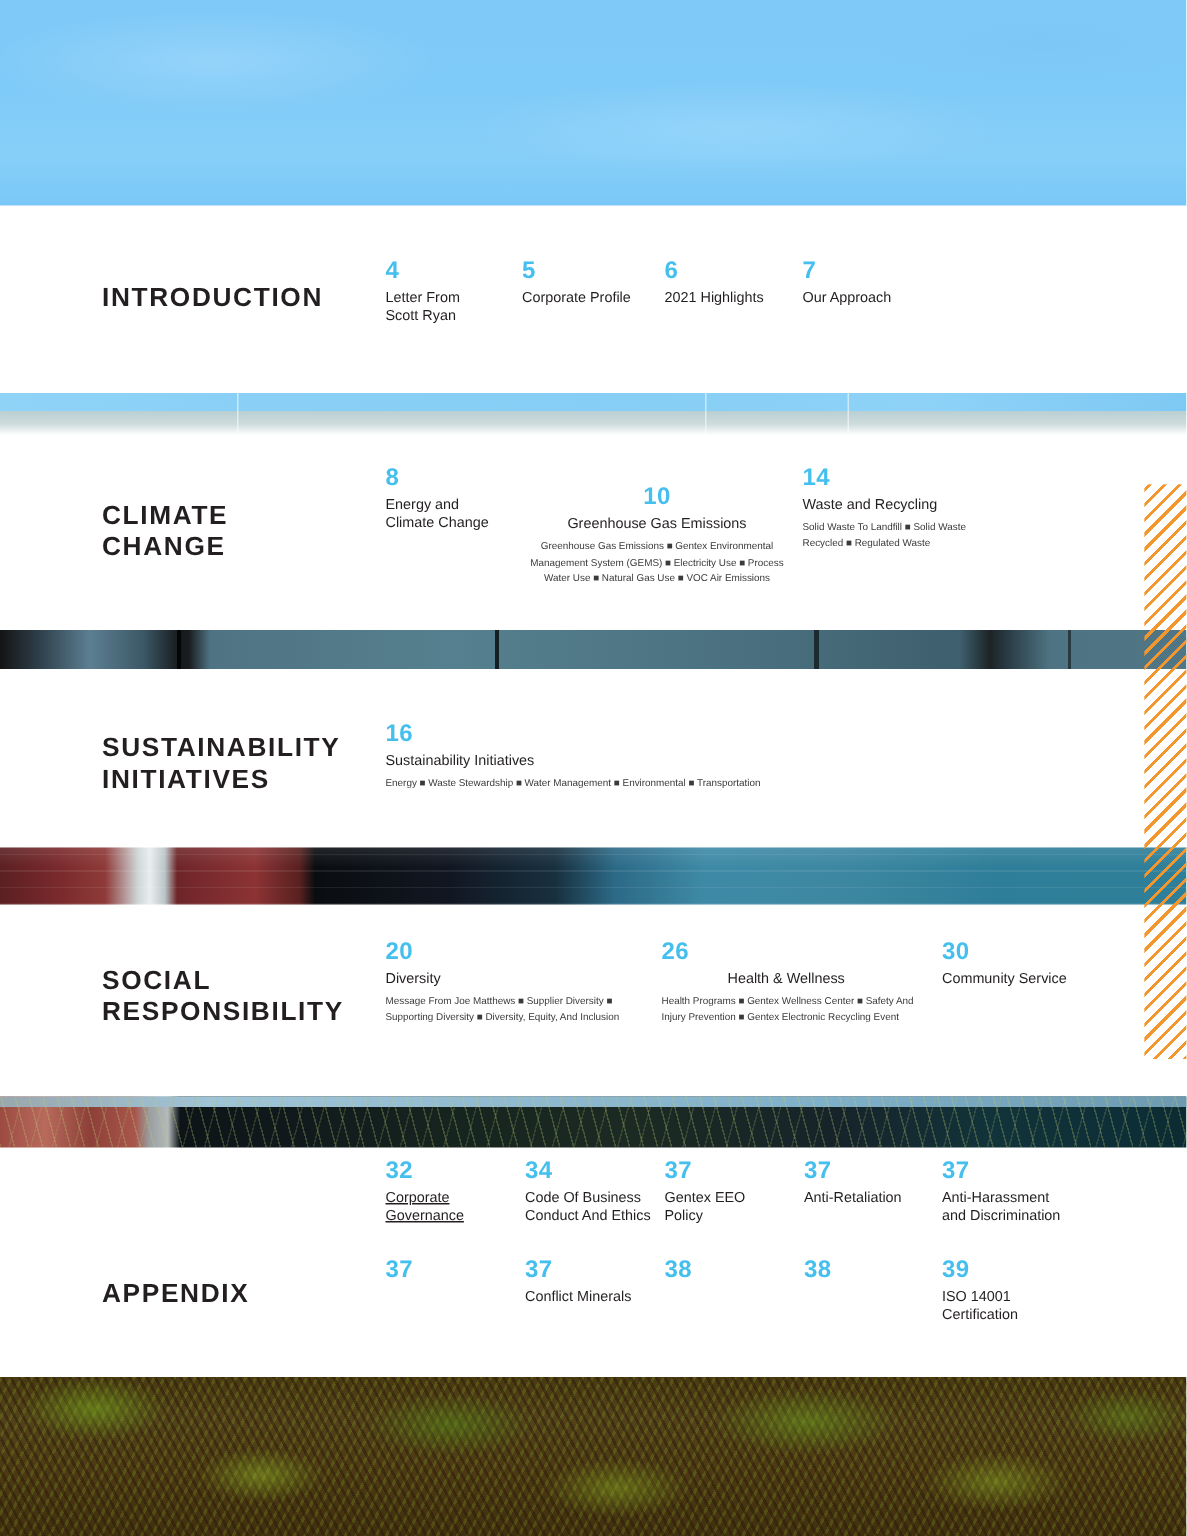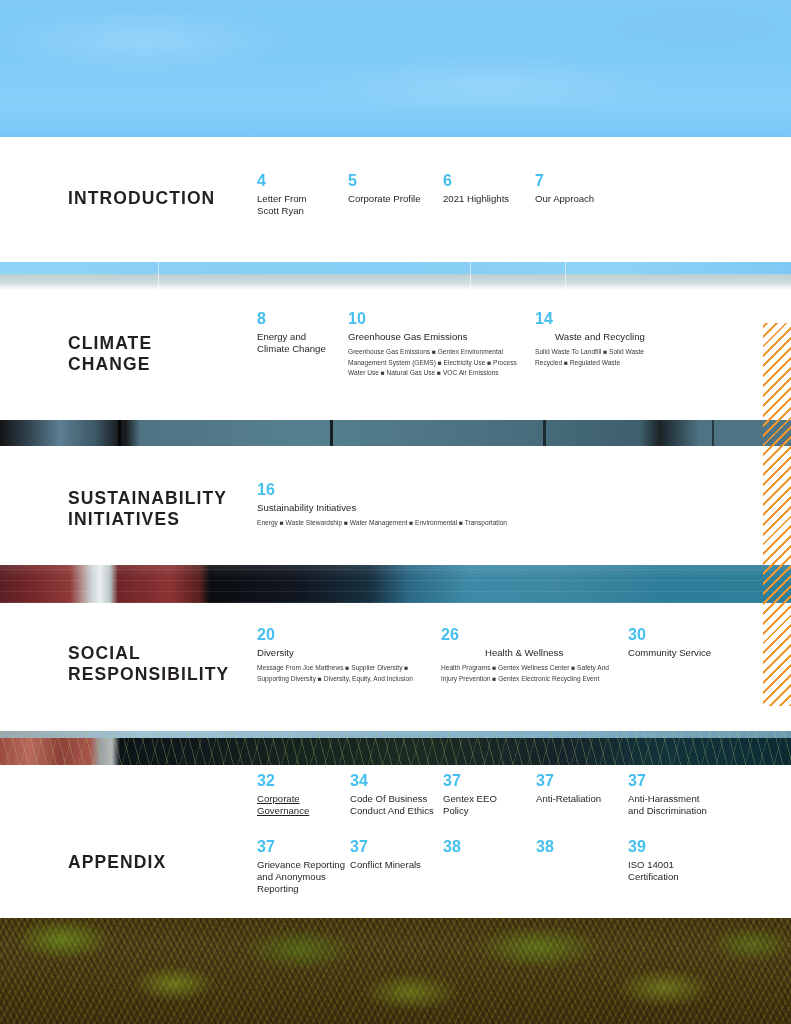--- a/index.html
+++ b/index.html
@@ -210,28 +210,28 @@
 
   <div class="row">
     <div class="sec-title" style="left: 68px; top: 333px; white-space: pre-line;">CLIMATE
 CHANGE</div>
     <div class="cols">
       <div class="col" style="left:257px; top:310px; width:84px;">
         <div class="pnum">8</div>
         <div class="ptitle" style="white-space: pre-line;">Energy and
 Climate Change</div>
       </div>
-      <div class="col" style="left:348px; top:310px; width:180px;">
+      <div class="col" style="left:348px; top:323px; width:180px;text-align:center;">
         <div class="pnum">10</div>
         <div class="ptitle" style="white-space: pre-line;">Greenhouse Gas Emissions</div>
         <div class="psub">Greenhouse Gas Emissions ■ Gentex Environmental Management System (GEMS) ■ Electricity Use ■ Process Water Use ■ Natural Gas Use ■ VOC Air Emissions</div>
       </div>
       <div class="col" style="left:535px; top:310px; width:130px;">
         <div class="pnum">14</div>
-        <div class="ptitle" style="white-space: pre-line; text-align: center;">Waste and Recycling</div>
+        <div class="ptitle" style="white-space: pre-line;">Waste and Recycling</div>
         <div class="psub">Solid Waste To Landfill ■ Solid Waste Recycled ■  Regulated Waste</div>
       </div>
     </div>
   </div>
 
   <div class="row">
     <div class="sec-title" style="left: 68px; top: 488px; white-space: pre-line;">SUSTAINABILITY
 INITIATIVES</div>
     <div class="cols">
       <div class="col" style="left:257px; top:481px; width:330px;">
@@ -287,23 +287,20 @@
         <div class="ptitle" style="white-space: pre-line;">Anti-Retaliation</div>
       </div>
       <div class="col" style="left:628px; top:772px; width:118px;">
         <div class="pnum">37</div>
         <div class="ptitle" style="white-space: pre-line;">Anti-Harassment
 and Discrimination</div>
       </div>
 
       <div class="col" style="left:257px; top:838px; width:92px;">
         <div class="pnum">37</div>
-        <div class="ptitle" style="white-space: pre-line;">Grievance Reporting
-and Anonymous
-Reporting</div>
       </div>
       <div class="col" style="left:350px; top:838px; width:92px;">
         <div class="pnum">37</div>
         <div class="ptitle" style="white-space: pre-line;">Conflict Minerals</div>
       </div>
       <div class="col" style="left:443px; top:838px; width:90px;">
         <div class="pnum">38</div>
       </div>
       <div class="col" style="left:536px; top:838px; width:92px;">
         <div class="pnum">38</div>

